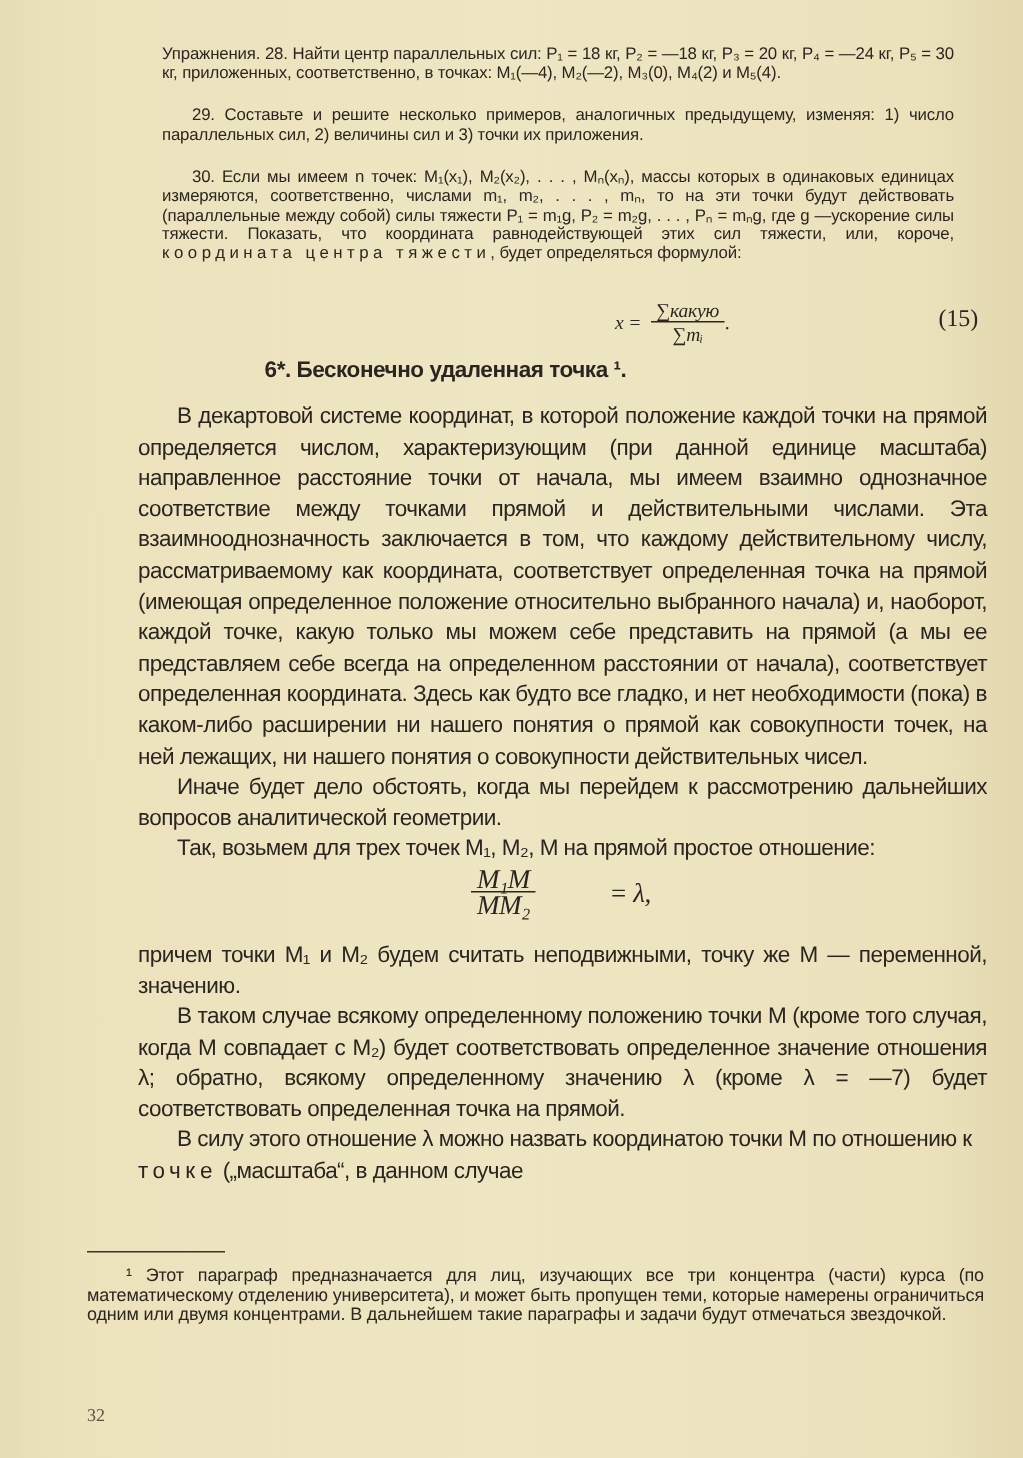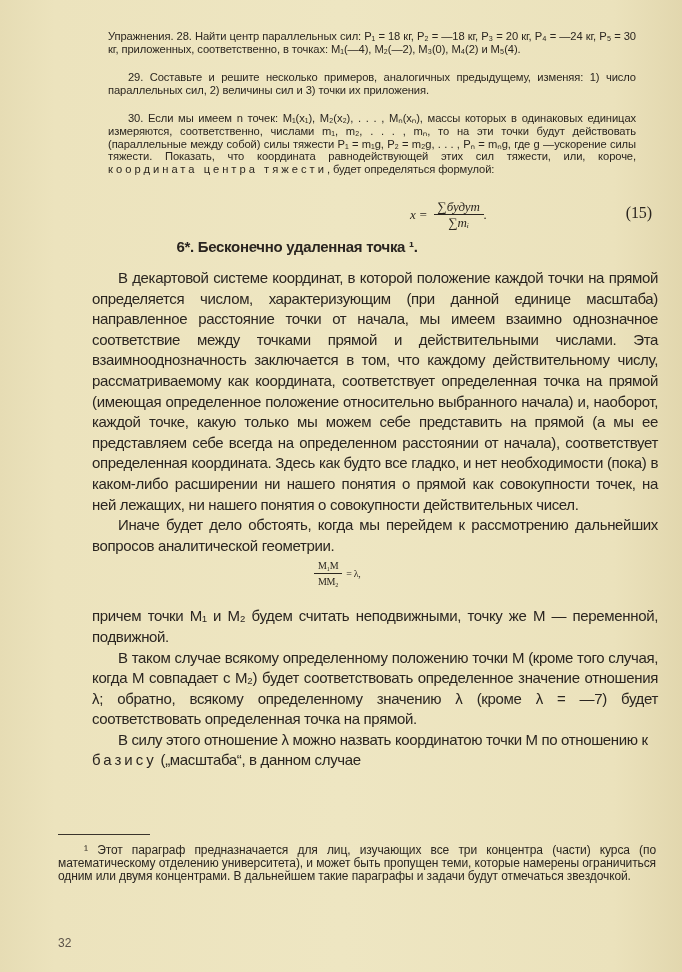--- a/index.html
+++ b/index.html
@@ -34,71 +34,72 @@
   .body-text {
     position:absolute; left:92px; top:268px; width:566px;
     font-family:"Liberation Sans", sans-serif;
     font-size:15px; line-height:20.6px; letter-spacing:-0.35px;
     color:#2a2520;
   }
   .body-text p { margin:0; text-align:justify; text-align-last:auto; }
   .body-text p.indent { text-indent:26px; }
   .body-text p.last { text-align:left; }
   .ratio-block { position:relative; height:50px; }
-  .ratio { position:absolute; left:222px; top:2px; display:flex; align-items:center; font-family:"Liberation Serif", serif; font-size:10px; }
+  .ratio { position:absolute; left:222px; top:2px; display:flex; align-items:center; font-family:"Liberation Serif", serif; font-style:italic; font-size:18px;gap:45px; }
   .ratio .rhs { margin-left:4px; }
   .spaced { letter-spacing:3px; }
   .rule { position:absolute; left:58px; top:834px; width:92px; height:1px; background:#3a342c; }
   .footnote {
     position:absolute; left:58px; top:844px; width:598px;
     font-family:Liberation Sans, sans-serif; font-size:12px; line-height:13px;
     letter-spacing:-0.1px; color:#2b2620;
   }
   .footnote p { margin:0; text-align:justify; text-indent:26px; }
-  .pagenum { position:absolute; left:58px; top:936px; font-family:Liberation Sans, sans-serif; font-size:12px; color:#5a5248; }
+  .pagenum { position:absolute; left:58px; top:936px; font-family:Liberation Serif, serif; font-size:12px; color:#5a5248; }
 </style>
 </head>
 <body>
 
 <div class="page">
 
   <div class="exercises">
     <p>Упражнения. 28. Найти центр параллельных сил: P₁ = 18 кг, P₂ = —18 кг, P₃ = 20 кг, P₄ = —24 кг, P₅ = 30 кг, приложенных, соответственно, в точках: M₁(—4), M₂(—2), M₃(0), M₄(2) и M₅(4).</p>
     <p class="indent">29. Составьте и решите несколько примеров, аналогичных предыдущему, изменяя: 1) число параллельных сил, 2) величины сил и 3) точки их приложения.</p>
     <p class="indent"><span>30. Если мы имеем n точек: M₁(x₁), M₂(x₂), . . . , Mₙ(xₙ), массы которых в одинаковых единицах измеряются, соответственно, числами m₁, m₂, . . . , mₙ, то на эти точки будут действовать (параллельные между собой) силы тяжести P₁ = m₁g, P₂ = m₂g, . . . , Pₙ = mₙg, где g —ускорение силы тяжести. Показать, что координата равнодействующей этих сил тяжести, или, короче,</span> <span class="spaced">координата центра тяжести</span><span>, будет определяться формулой:</span></p>
     <div class="formula-block">
       <div class="frac">
         <span class="lhs">x =</span>
         <span class="fraction">
-          <span class="num">∑будут</span>
+          <span class="num">∑какую</span>
           <span class="den">∑mᵢ</span>
         </span>
         <span>.</span>
       </div>
       <span class="eqnum">(15)</span>
     </div>
   </div>
 
   <div class="section-title">6*. Бесконечно удаленная точка ¹.</div>
 
   <div class="body-text">
     <p class="indent">В декартовой системе координат, в которой положение каждой точки на прямой определяется числом, характеризующим (при данной единице масштаба) направленное расстояние точки от начала, мы имеем взаимно однозначное соответствие между точками прямой и действительными числами. Эта взаимнооднозначность заключается в том, что каждому действительному числу, рассматриваемому как координата, соответствует определенная точка на прямой (имеющая определенное положение относительно выбранного начала) и, наоборот, каждой точке, какую только мы можем себе представить на прямой (а мы ее представляем себе всегда на определенном расстоянии от начала), соответствует определенная координата. Здесь как будто все гладко, и нет необходимости (пока) в каком-либо расширении ни нашего понятия о прямой как совокупности точек, на ней лежащих, ни нашего понятия о совокупности действительных чисел.</p>
     <p class="indent">Иначе будет дело обстоять, когда мы перейдем к рассмотрению дальнейших вопросов аналитической геометрии.</p>
+    <p class="indent">Так, возьмем для трех точек M₁, M₂, M на прямой простое отношение:</p>
     <div class="ratio-block">
       <div class="ratio">
         <span class="fraction">
           <span class="num">M₁M</span>
           <span class="den">MM₂</span>
         </span>
         <span class="rhs">= λ,</span>
       </div>
     </div>
-    <p>причем точки M₁ и M₂ будем считать неподвижными, точку же M — переменной, подвижной.</p>
+    <p>причем точки M₁ и M₂ будем считать неподвижными, точку же M — переменной, значению.</p>
     <p class="indent">В таком случае всякому определенному положению точки M (кроме того случая, когда M совпадает с M₂) будет соответствовать определенное значение отношения λ; обратно, всякому определенному значению λ (кроме λ = —7) будет соответствовать определенная точка на прямой.</p>
-    <p class="indent last"><span>В силу этого отношение λ можно назвать координатою точки M по отношению к</span> <span class="spaced">базису</span> <span>(„масштаба“, в данном случае</span></p>
+    <p class="indent last"><span>В силу этого отношение λ можно назвать координатою точки M по отношению к</span> <span class="spaced">точке</span> <span>(„масштаба“, в данном случае</span></p>
   </div>
 
   <div class="rule"></div>
   <div class="footnote">
     <p>¹ Этот параграф предназначается для лиц, изучающих все три концентра (части) курса (по математическому отделению университета), и может быть пропущен теми, которые намерены ограничиться одним или двумя концентрами. В дальнейшем такие параграфы и задачи будут отмечаться звездочкой.</p>
   </div>
 
   <div class="pagenum">32</div>
 </div>
 

